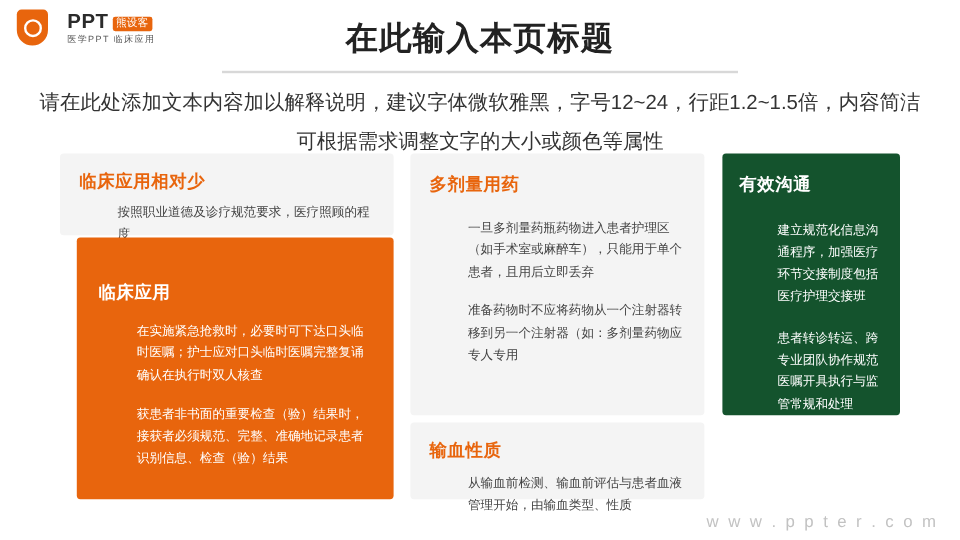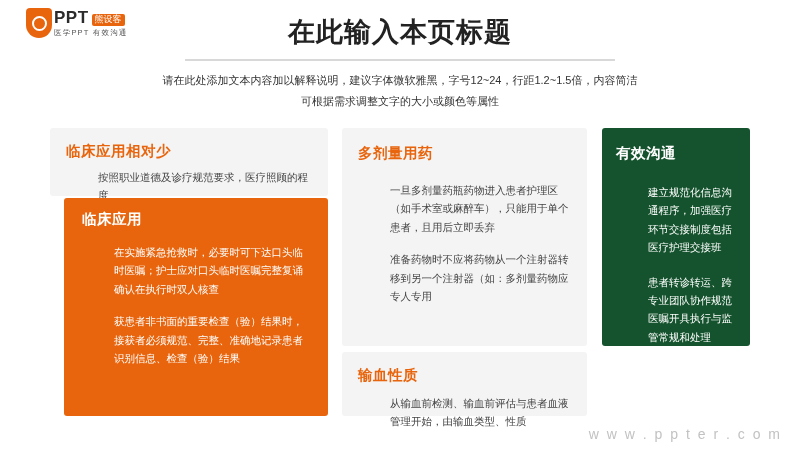--- a/index.html
+++ b/index.html
@@ -11,24 +11,24 @@
   }
   .slide {
     position: relative;
     width: 800px; height: 450px;
     background: #ffffff;
   }
 
   
   .logo {
     position: absolute;
-    left: 26px; top: 8px;
+    left: 14px; top: 8px;
     display: flex;
     align-items: center;
-    gap: 2px;
+    gap: 16px;
   }
   .logo-shield {
     width: 26px; height: 30px;
     background: #E8650D;
     border-radius: 4px 4px 13px 13px;
     position: relative;
     display: flex;
     align-items: center;
     justify-content: center;
   }
@@ -85,21 +85,21 @@
     letter-spacing: 1px;
   }
   .title-rule {
     width: 430px;
     height: 2px;
     background: #d8d8d8;
     margin: 9px auto 0 auto;
   }
   .subtitle {
     margin-top: 10px;
-    font-size: 11px;
+    font-size: 17px;
     color: #333333;
     line-height: 1.75;
   }
 
   
   .cards {
     position: absolute;
     left: 50px; top: 128px;
     width: 700px; height: 290px;
   }
@@ -133,21 +133,21 @@
     font-size: 10.5px;
     line-height: 1.75;
     margin-left: 32px;
   }
   .card-body.dark  { color: #444444; }
   .card-body.white { color: #ffffff; }
 
   
   #c1a { left: 0;   top: 0;   width: 278px; height: 68px;  padding: 14px 16px 0 16px; }
   #c1a .card-body { margin-top: 7px; }
-  #c1b { left: 14px; top: 70px; width: 264px; height: 218px; padding: 12px 18px 0 18px; }
+  #c1b { left: 14px; top: 70px; width: 264px; height: 218px; padding: 36px 18px 0 18px; }
   #c1b .card-body { margin-top: 14px; }
   #c1b .card-body + .card-body { margin-top: 14px; }
 
   
   #c2a { left: 292px; top: 0;   width: 245px; height: 218px; padding: 16px 16px 0 16px; }
   #c2a .card-body { margin-top: 18px; }
   #c2a .card-body + .card-body { margin-top: 14px; }
   #c2b { left: 292px; top: 224px; width: 245px; height: 64px; padding: 14px 16px 0 16px; }
   #c2b .card-body { margin-top: 9px; }
 
@@ -170,21 +170,21 @@
 
 <div class="slide">
 
   <div class="logo">
     <div class="logo-shield"></div>
     <div class="logo-text">
       <div class="logo-main">
         <span class="logo-ppt">PPT</span>
         <span class="logo-badge">熊设客</span>
       </div>
-      <div class="logo-sub">医学PPT 有效沟通</div>
+      <div class="logo-sub">医学PPT 临床应用</div>
     </div>
   </div>
 
   <div class="header">
     <div class="title">在此输入本页标题</div>
     <div class="title-rule"></div>
     <div class="subtitle">请在此处添加文本内容加以解释说明，建议字体微软雅黑，字号12~24，行距1.2~1.5倍，内容简洁</div>
     <div class="subtitle" style="margin-top:2px">可根据需求调整文字的大小或颜色等属性</div>
   </div>
 

